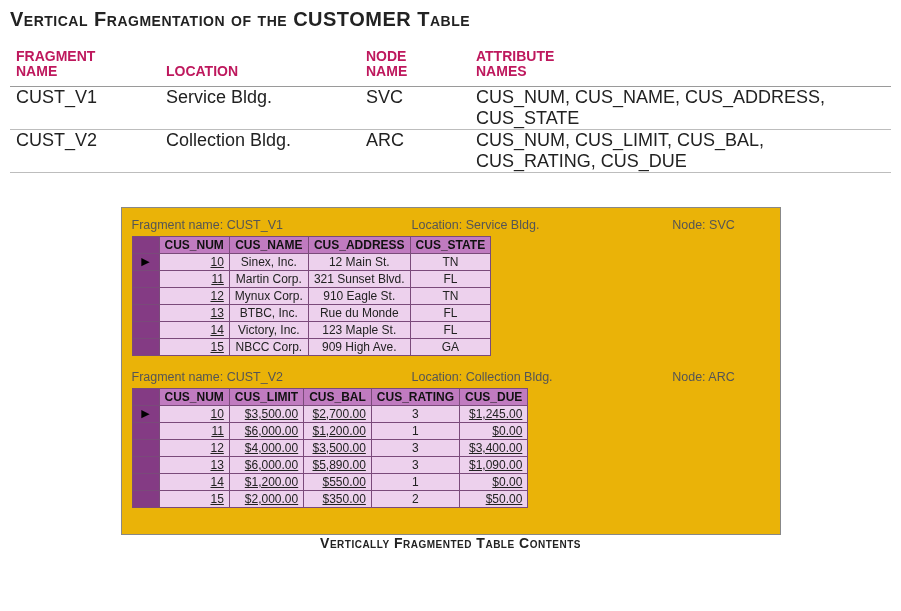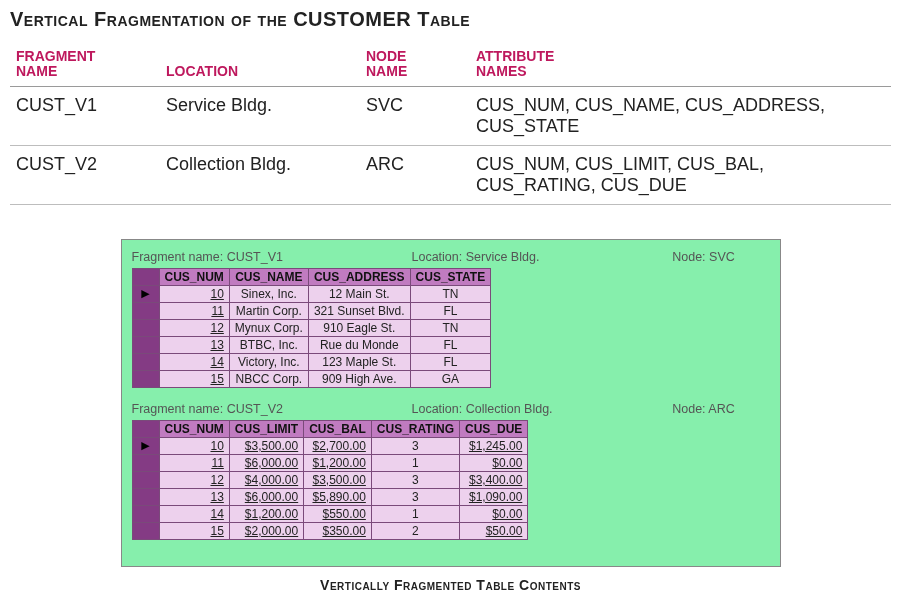--- a/index.html
+++ b/index.html
@@ -35,41 +35,41 @@
     text-align: left;
     color: #be185d;
     font-weight: 700;
     font-size: 14px;
     padding: 4px 6px 6px 6px;
     border-bottom: 1px solid #9a9a9a;
     vertical-align: bottom;
     line-height: 1.1;
   }
   table.meta td {
-    padding: 8px 6px;
+    padding: 0 6px;
     border-bottom: 1px solid #bdbdbd;
     vertical-align: top;
     color: #222;
     font-size: 18px;
   }
   table.meta col.c1 { width: 150px; }
   table.meta col.c2 { width: 200px; }
   table.meta col.c3 { width: 110px; }
   table.meta col.c4 { width: auto; }
 
   
   .panel-wrap {
     margin: 34px auto 0 auto;
     width: 660px;
   }
   .panel {
     border: 1px solid #888;
     padding: 6px 10px 12px 10px;
     box-sizing: border-box;
-    background: #86efac;
+    background: #eab308;
   }
   .frag-block {
     margin-top: 4px;
     margin-bottom: 14px;
   }
   .frag-meta {
     display: flex;
     font-size: 12.5px;
     color: #555;
     margin: 2px 0 4px 0;
@@ -114,21 +114,20 @@
   table.data td.num { text-align: right; text-decoration: underline; }
   table.data td.txt { text-align: center; }
 
   .caption {
     font-variant: small-caps;
     letter-spacing: 0.5px;
     font-weight: 700;
     font-size: 14px;
     color: #222;
     text-align: center;
-    margin-top: 10px;
   }
 </style>
 </head>
 <body>
 
 <div class="page">
   <div class="title">Vertical Fragmentation of the CUSTOMER Table</div>
 
   <table class="meta">
     <colgroup>

